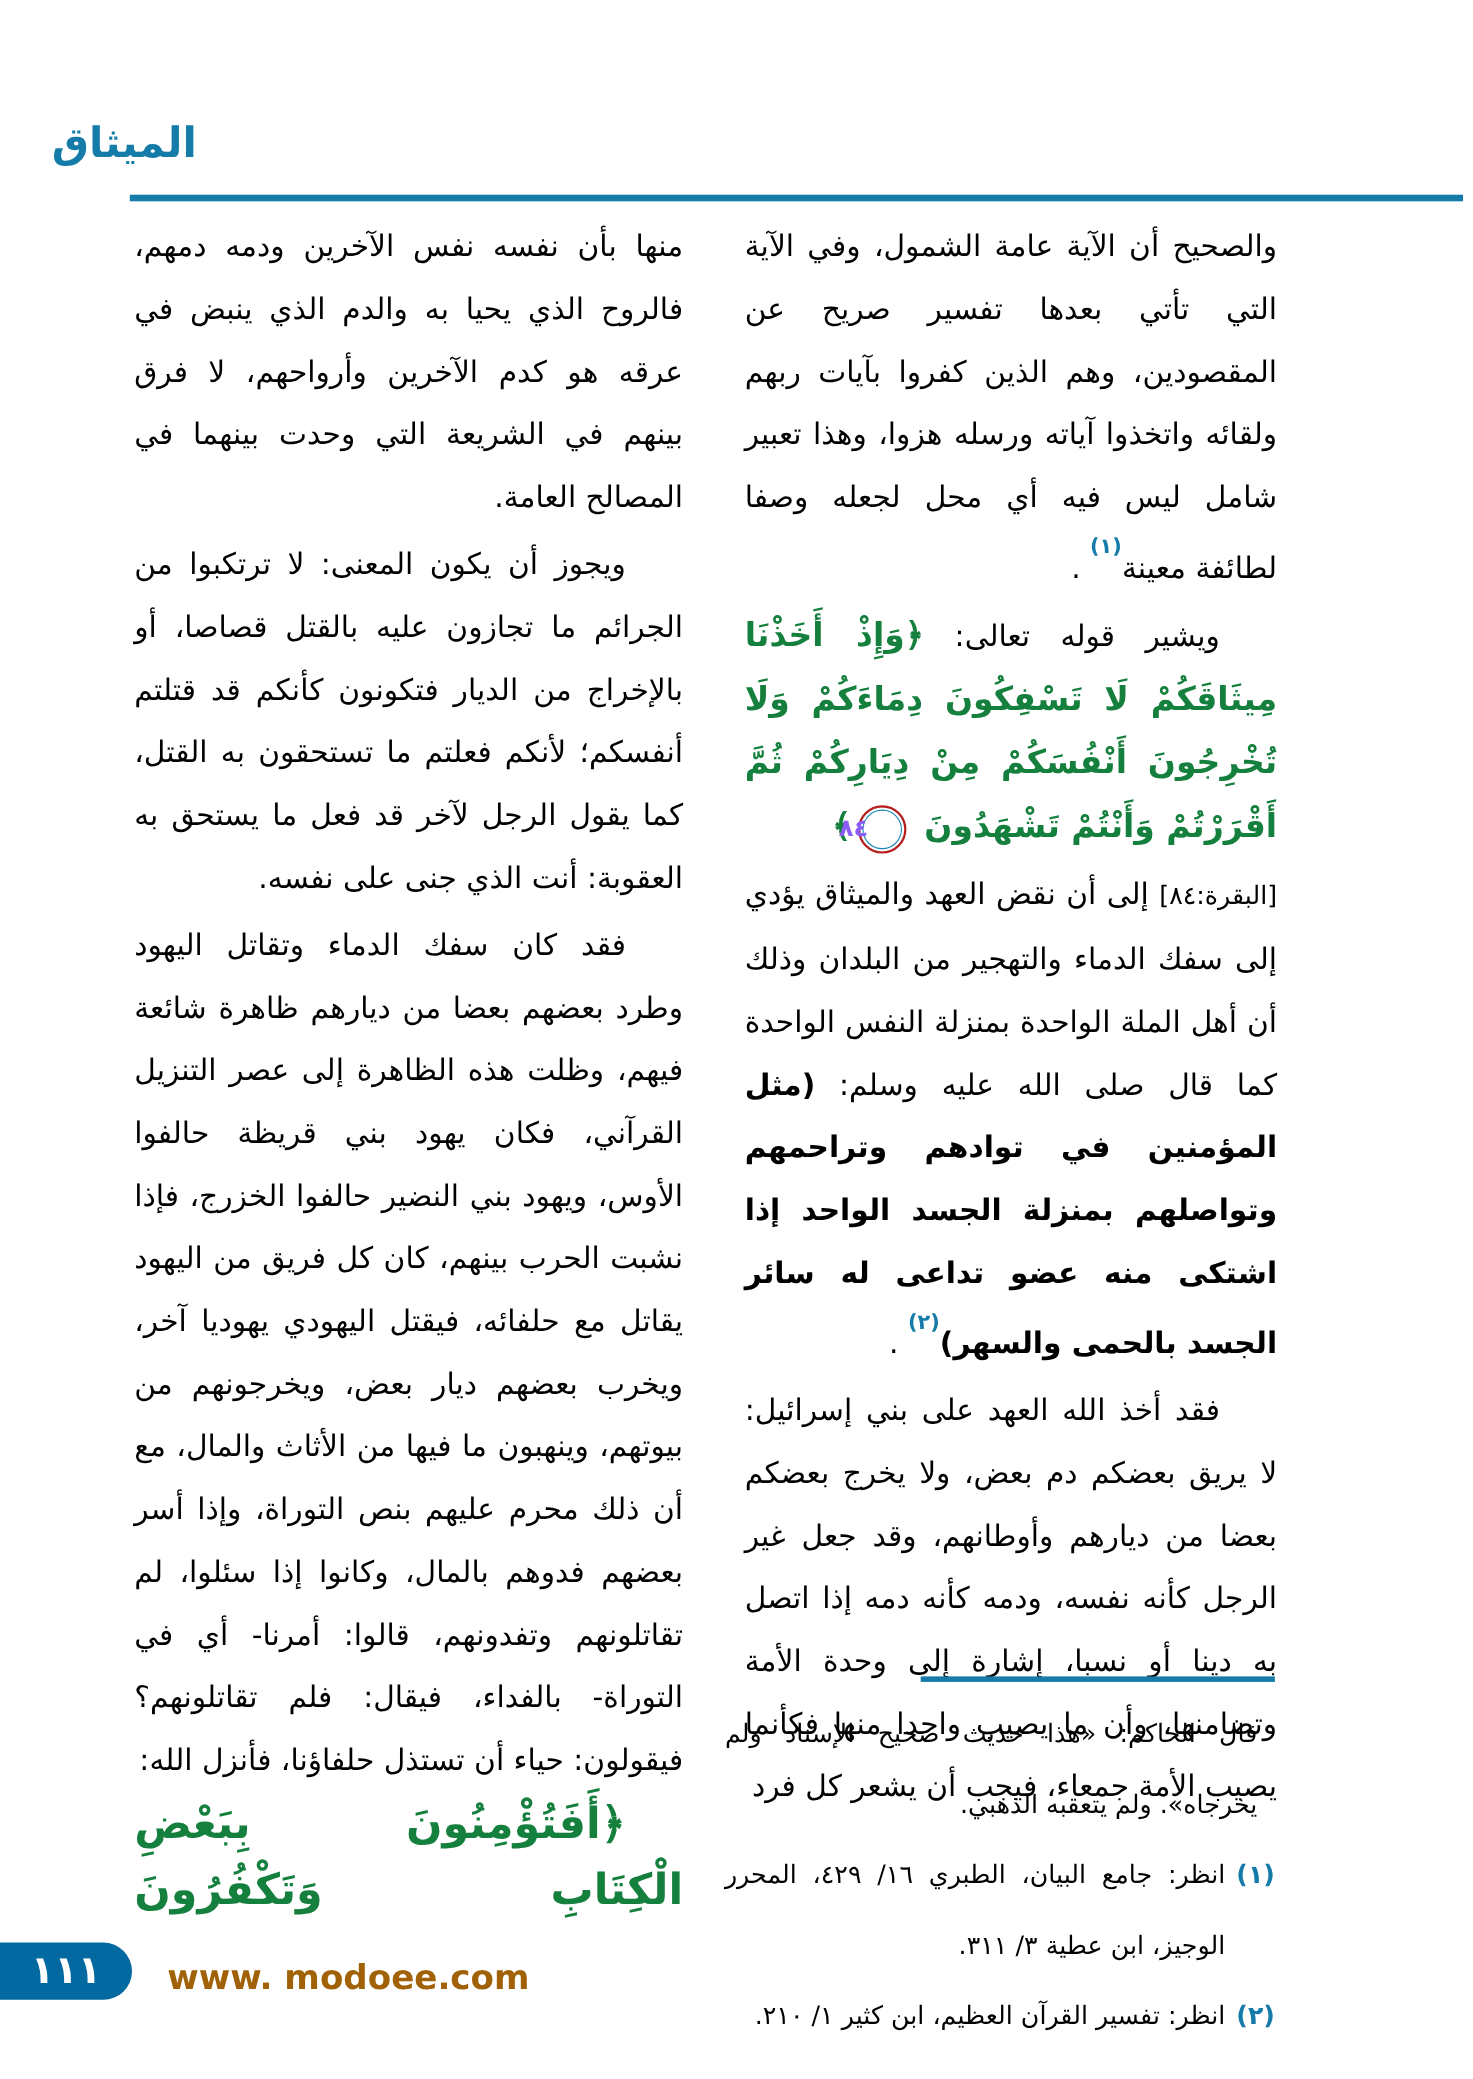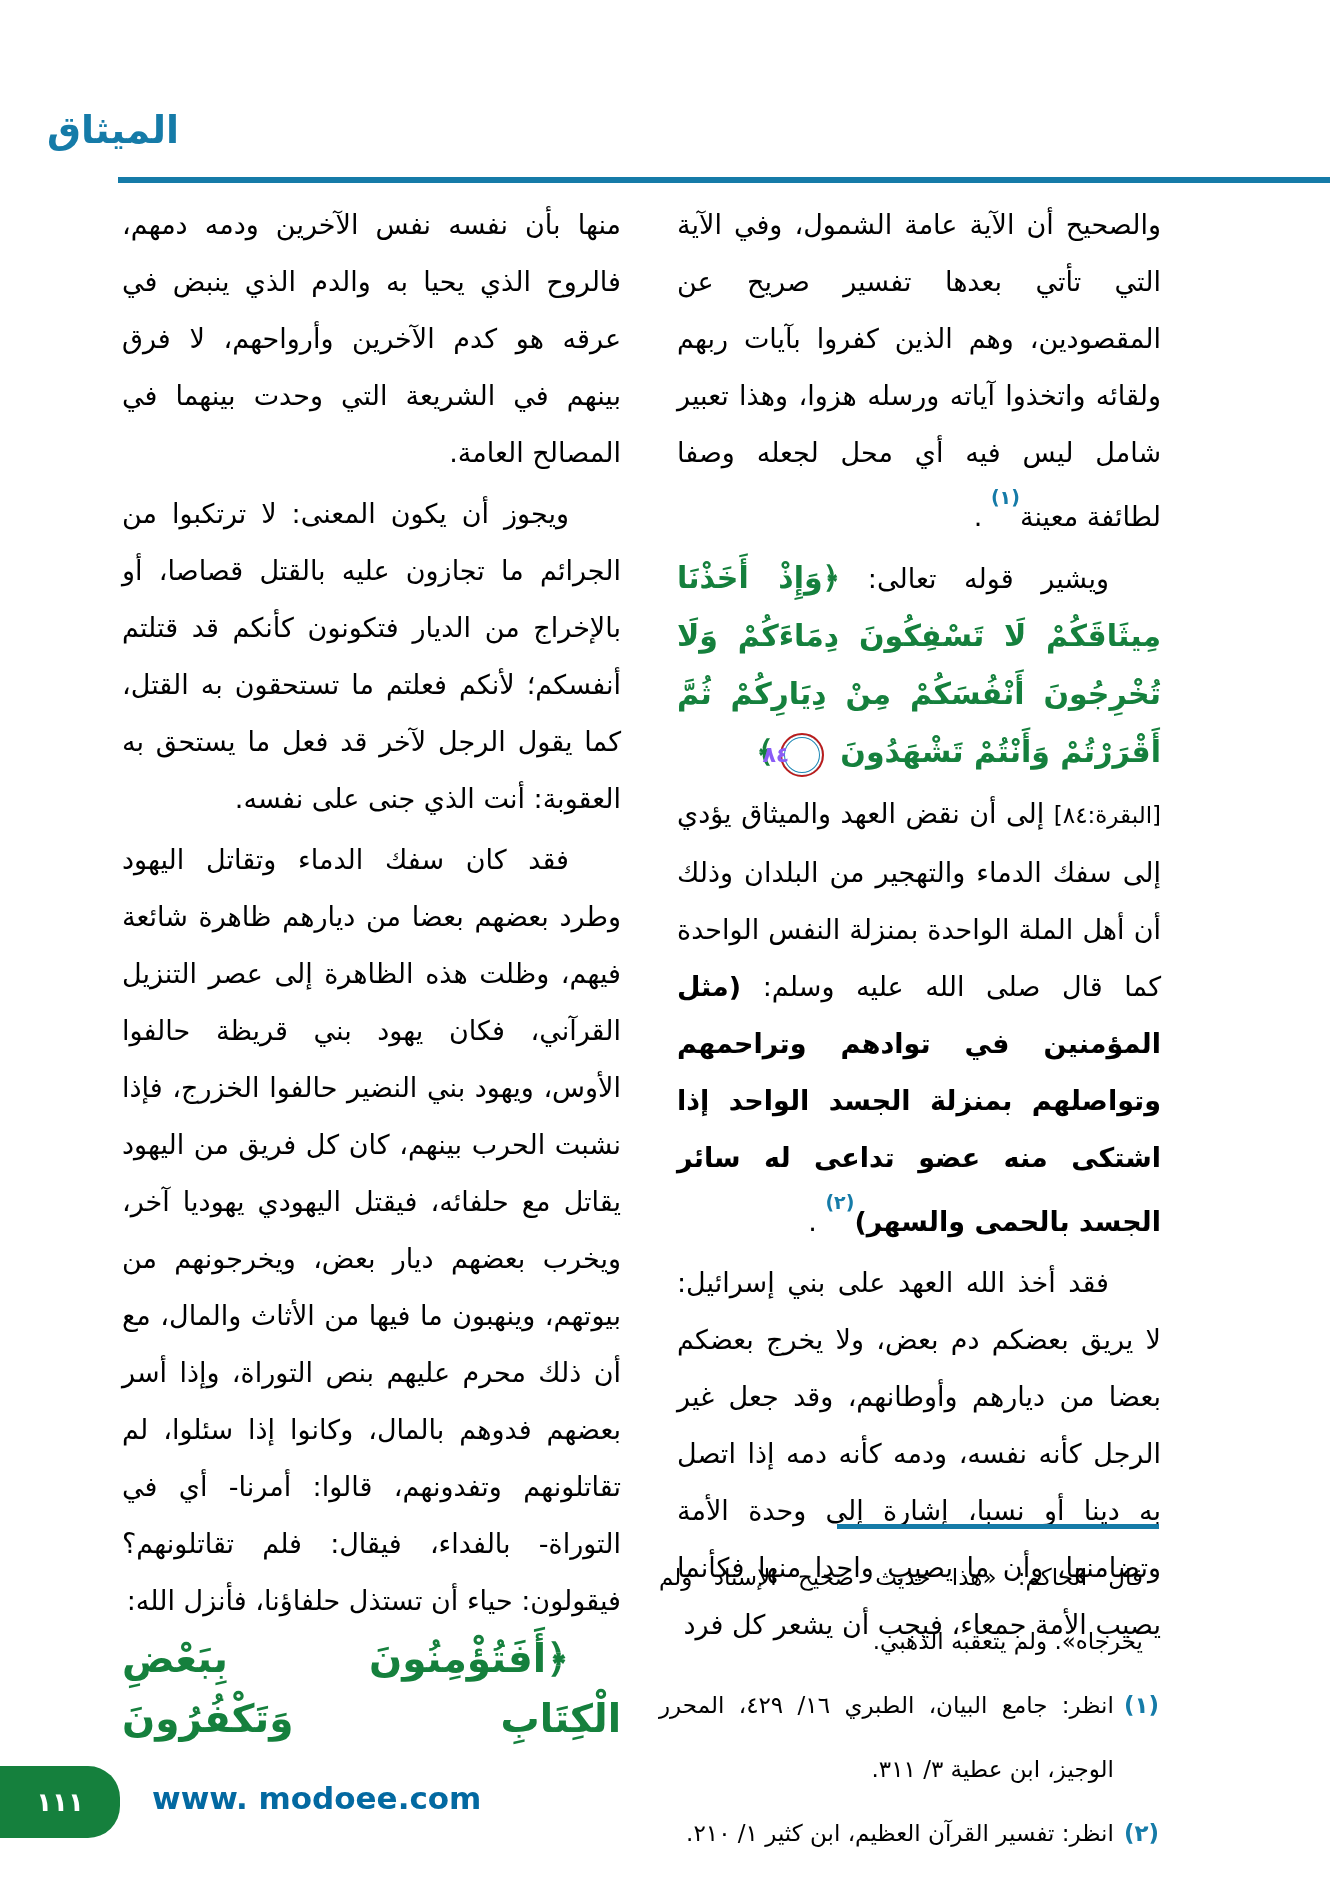--- a/index.html
+++ b/index.html
@@ -94,33 +94,33 @@
   .fn-marker{
     color:#157ba8;font-weight:bold;
     flex:0 0 auto;
     white-space:nowrap;
   }
   .fn-text{flex:1 1 auto;}
   
   .page-number-badge{
     position:absolute;
     left:0;top:1766px;
-    width:120px;height:72px;
-    background:#15803d;
+    width:120px;height:52px;
+    background:#0369a1;
     border-radius:0 32px 32px 0;
     display:flex;align-items:center;justify-content:center;
-    color:#fff;font-size:26px;font-weight:bold;
+    color:#fff;font-size:35px;font-weight:bold;
     letter-spacing:6px;
   }
   .website{
     position:absolute;
     left:152px;top:1766px;
     height:64px;
     display:flex;align-items:center;
-    color:#0369a1;
+    color:#a16207;
     font-size:31px;font-weight:bold;
     direction:ltr;
     text-decoration:none;
   }
 </style>
 </head>
 <body>
 
 <div class="page">
 

